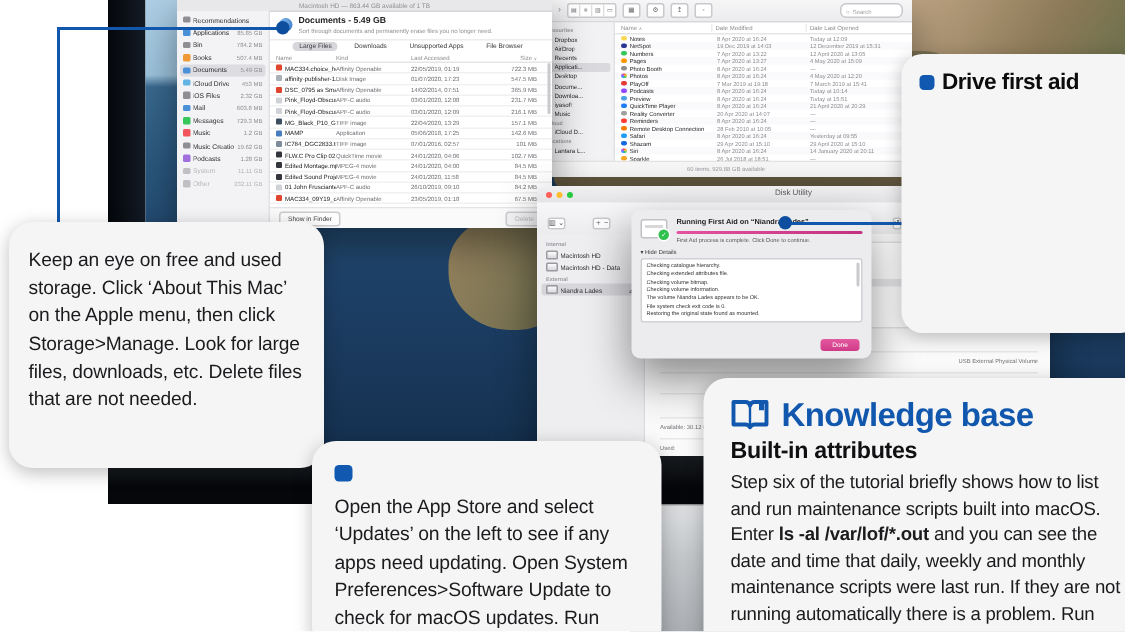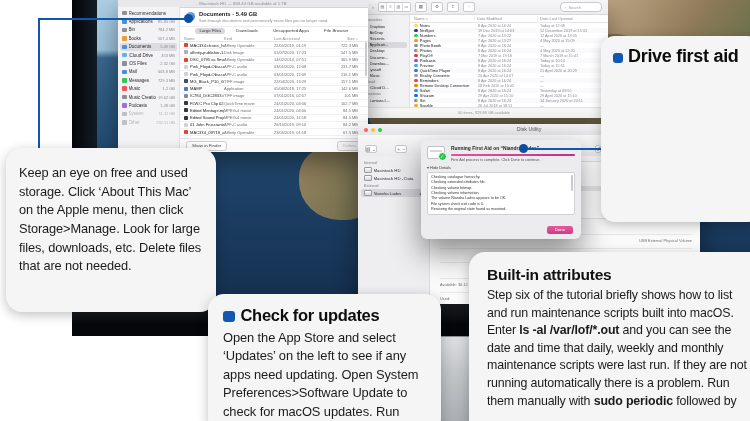--- a/index.html
+++ b/index.html
@@ -141,21 +141,21 @@
   
   .card{position:absolute;background:#f5f5f6;border-radius:16px;box-shadow:0 3px 12px rgba(0,0,0,.25);z-index:8;box-sizing:border-box}
   .bullet{display:inline-block;background:#1158b0;border-radius:3px;vertical-align:-1px;margin-right:6px}
   .c-title{font-weight:bold;color:#0c0c0d;letter-spacing:-0.3px}
   .c-body{color:#1b1b1d;letter-spacing:-0.1px}
   #card-storage{left:6px;top:148px;width:210px;height:164px;padding:11px 13px 0}
   #card-storage .c-title{font-size:17px;line-height:1.13}
   #card-storage .bullet{width:12px;height:12px}
   #card-storage .c-body{font-size:12.8px;line-height:1.46;margin-top:5px}
   #card-drive{left:601px;top:36px;width:160px;height:186px;padding:10px 12px 0;border-radius:14px}
-  #card-drive .c-title{font-size:18px}
+  #card-drive .c-title{font-size:15px}
   #card-drive .bullet{width:10px;height:10px;margin-right:5px}
   #card-drive .c-body{font-size:11.5px;line-height:1.45;margin-top:3px}
   #card-updates{left:208px;top:294px;width:233px;height:140px;padding:12px 15px 0}
   #card-updates .c-title{font-size:16.5px}
   #card-updates .bullet{width:11.5px;height:11.5px}
   #card-updates .c-body{font-size:12.9px;line-height:1.43;margin-top:4px}
   #card-knowledge{left:469px;top:252px;width:310px;height:190px;padding:12px 30px 0 18px}
   #kb-titlerow{display:flex;align-items:center;gap:8px}
   #kb-title{font-size:22px;font-weight:bold;color:#1157ad;letter-spacing:-0.4px}
   #kb-sub{font-size:15.5px;font-weight:bold;color:#101012;margin-top:2px;letter-spacing:-0.2px}
@@ -770,23 +770,31 @@
   </div>
 
   <div class="card" id="card-drive">
     <div class="c-title">
       <span class="bullet"></span><span>Drive first aid</span>
     </div>
   </div>
 
   <div class="card" id="card-updates">
     <div class="c-title">
-      <span class="bullet"></span><span>Check for updates</span>
+      <span class="bullet"></span>
     </div>
     <div class="c-body">Open the App Store and select ‘Updates’ on the left to see if any apps need updating. Open System Preferences&gt;Software Update to check for macOS updates. Run apps and check for updates too.</div>
   </div>
 
   <div class="card" id="card-knowledge">
+    <div id="kb-titlerow">
+      <svg width="26" height="22" viewBox="0 0 26 22">
+        <path d="M2 2 h8 q2.4 0 3 2.6 Q13.6 2 16 2 h8 v15 h-8 q-2 0 -3 1.8 Q12 17 10 17 H2 Z" fill="none" stroke="#1157ad" stroke-width="2.6" stroke-linejoin="round"></path>
+        <line x1="13" y1="5.5" x2="13" y2="17" stroke="#1157ad" stroke-width="1.6"></line>
+        <rect x="19" y="2" width="3.4" height="5.5" fill="#1157ad"></rect>
+      </svg>
+      <span id="kb-title">Knowledge base</span>
+    </div>
     <div id="kb-sub">Built-in attributes</div>
     <div id="kb-body"><span>Step six of the tutorial briefly shows how to list and run maintenance scripts built into macOS. Enter </span><span style="font-weight: bold;">ls -al /var/lof/*.out</span><span> and you can see the date and time that daily, weekly and monthly maintenance scripts were last run. If they are not running automatically there is a problem. Run them manually with </span><span style="font-weight: bold;">sudo periodic</span><span> followed by </span></div>
   </div>
 
 </div>
 
 </body></html>

